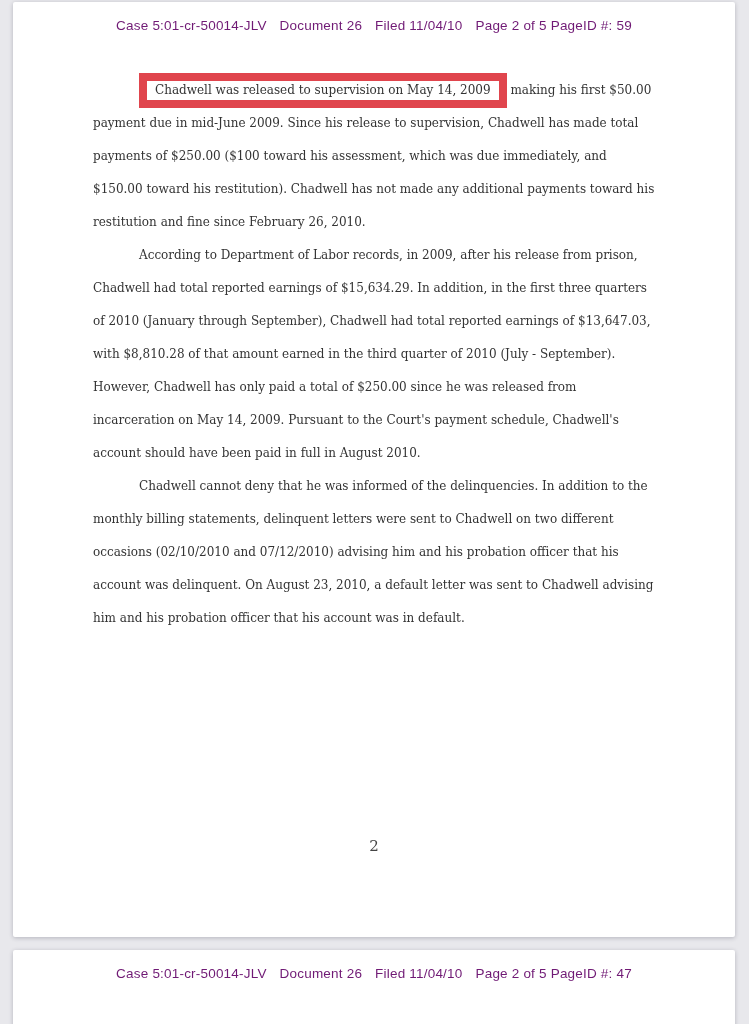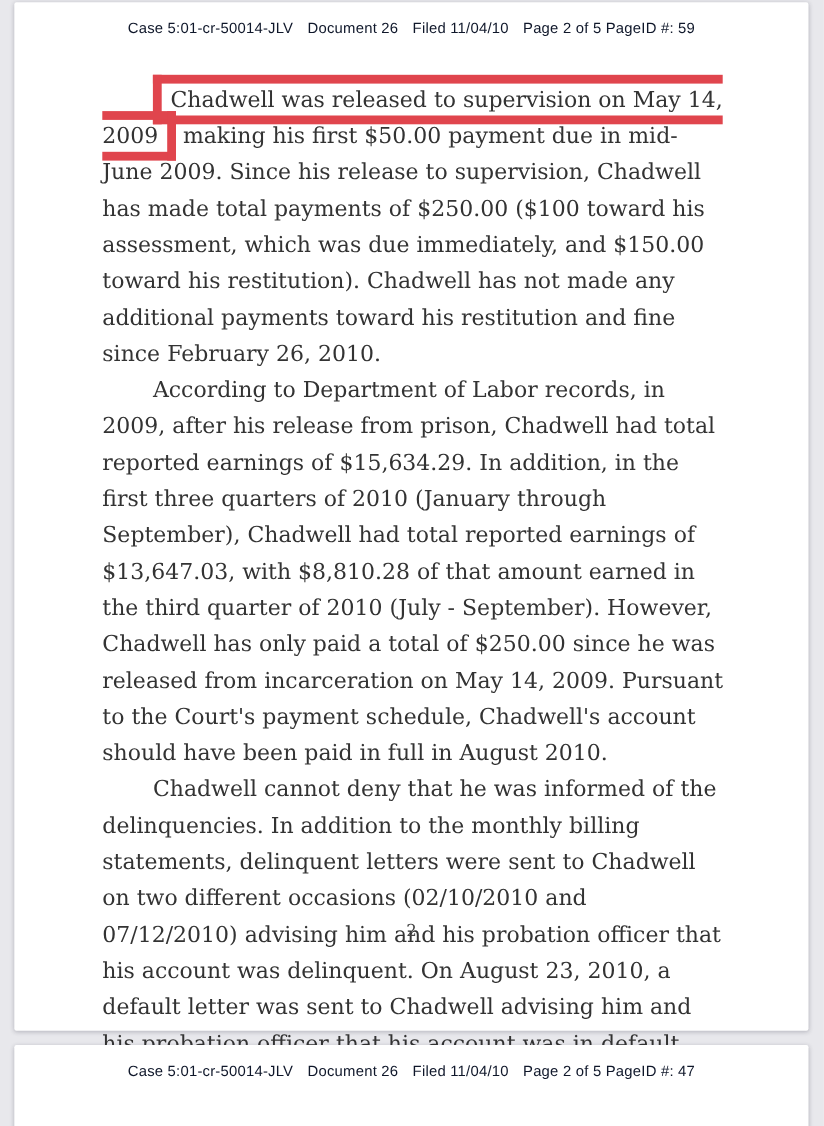--- a/index.html
+++ b/index.html
@@ -23,30 +23,30 @@
   .page-2 { top: 2px; height: 935px; }
   .page-3 { top: 950px; height: 220px; }
   .doc-header {
     display: flex;
     justify-content: center;
     gap: 13px;
     padding-top: 16px;
     font-family: "Liberation Sans", sans-serif;
     font-size: 13.5px;
     letter-spacing: 0.2px;
-    color: #0f172a;
+    color: #701a75;
     white-space: nowrap;
   }
   .body-text {
     position: absolute;
     left: 80px;
     top: 72px;
     width: 566px;
     font-family: "DejaVu Serif", "Liberation Serif", serif;
-    font-size: 20px;
+    font-size: 12px;
     line-height: 33px;
     color: #333333;
     text-align: left;
   }
   .body-text p {
     margin: 0;
     text-indent: 46px;
   }
   .highlight-box {
     border: 8px solid #e0454d;

